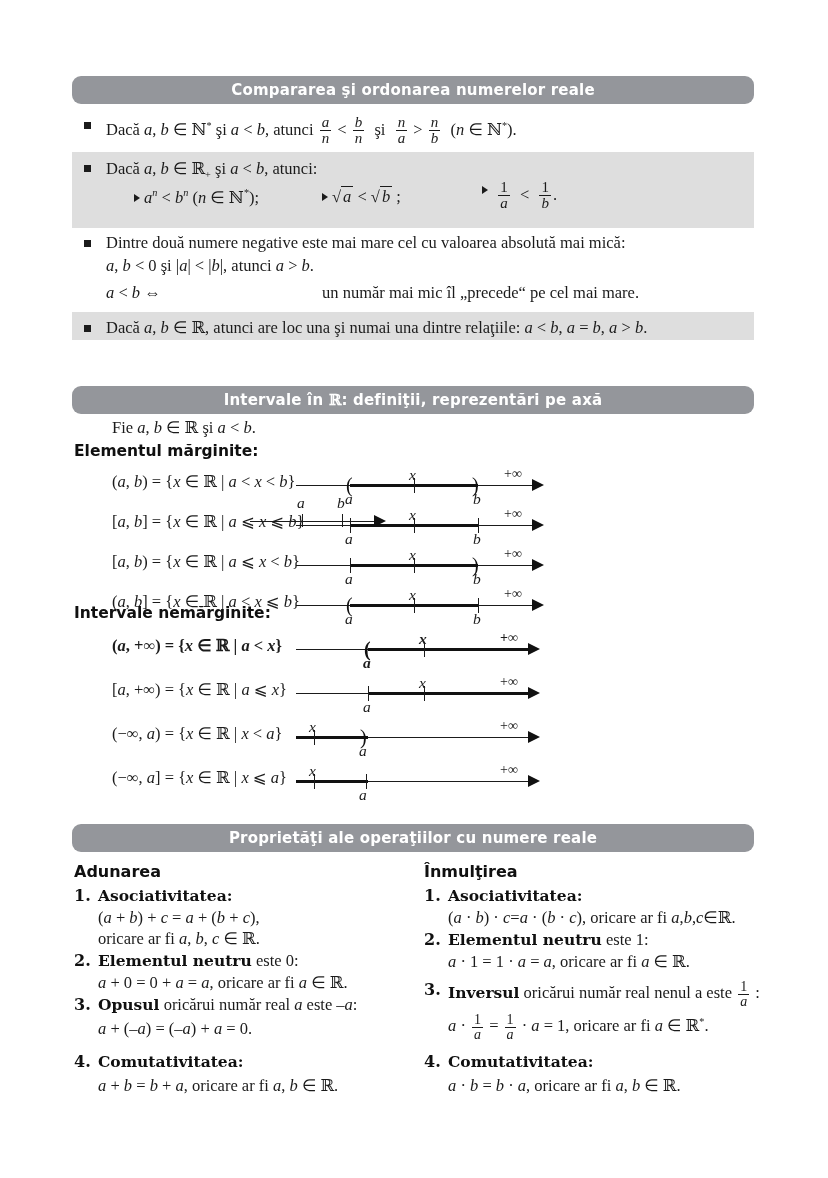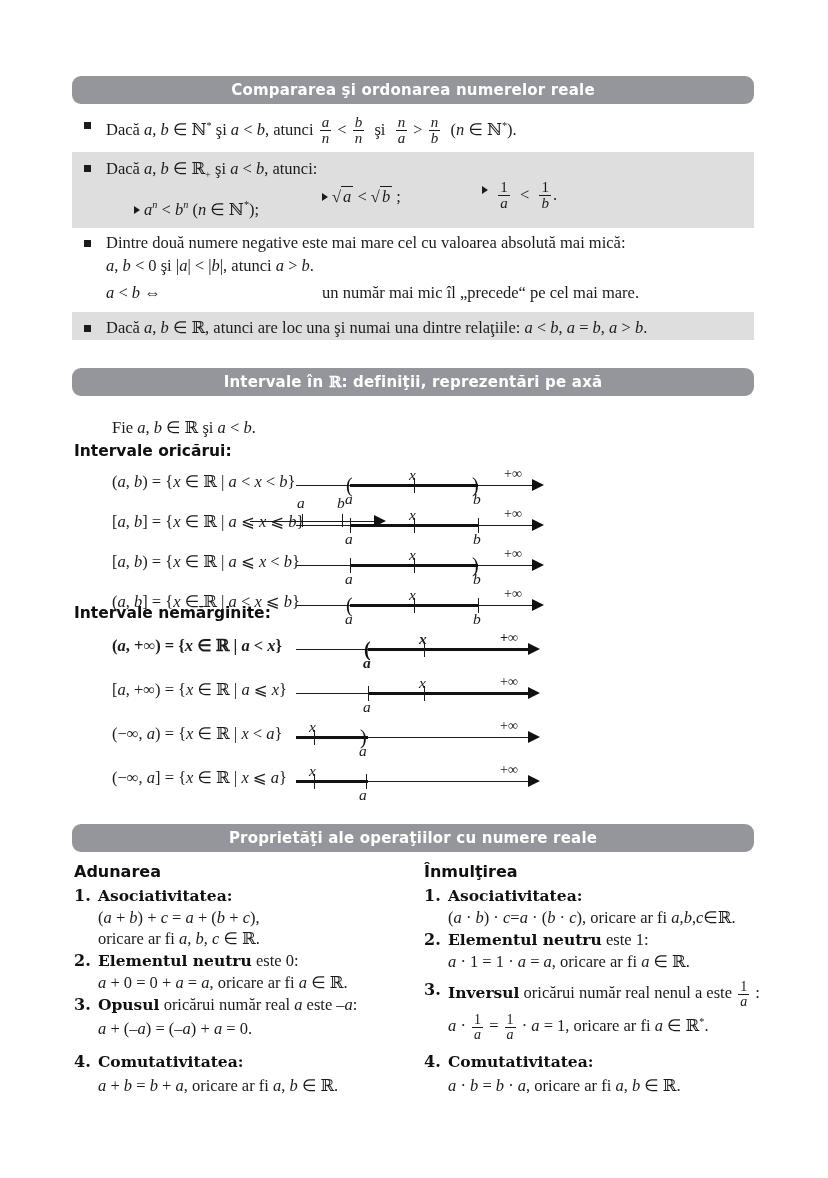--- a/index.html
+++ b/index.html
@@ -119,21 +119,21 @@
       &nbsp;(<span class="it">n</span> ∈ <span class="bbR">ℕ</span><span class="sup">*</span>).
     </div>
   </div>
 
   <div class="row shaded" style="top:152px;height:76px;">
     <span class="bullet" style="top:13px;"></span>
     <div class="rowtxt m" style="top:7px;">
       Dacă <span class="it">a</span>, <span class="it">b</span> ∈ <span class="bbR">ℝ</span><span class="sub">+</span>
       şi <span class="it">a</span> &lt; <span class="it">b</span>, atunci:
     </div>
-    <div class="m" style="position:absolute;left:62px;top:47px;">
+    <div class="m" style="position:absolute;left:62px;top:35px;">
       <span class="tri"></span><span class="it">a</span><span class="sup it">n</span> &lt; <span class="it">b</span><span class="sup it">n</span> (<span class="it">n</span> ∈ <span class="bbR">ℕ</span><span class="sup">*</span>);
     </div>
     <div class="m" style="position:absolute;left:250px;top:35px;">
       <span class="tri"></span>√<span class="rbar it" style="border-top:1.2px solid #1b1b1b;padding:0 2px;">a</span> &lt; √<span class="rbar it" style="border-top:1.2px solid #1b1b1b;padding:0 2px;">b</span> ;
     </div>
     <div class="m" style="position:absolute;left:410px;top:28px;">
       <span class="tri" style="vertical-align:6px;"></span>
       <span class="frac"><span>1</span><span class="den it">a</span></span>
       &nbsp;&lt;&nbsp;
       <span class="frac"><span>1</span><span class="den it">b</span></span>.
@@ -162,29 +162,29 @@
   </div>
 
   <div class="row shaded" style="top:312px;height:28px;">
     <span class="bullet" style="top:13px;"></span>
     <div class="rowtxt m" style="top:6px;">
       Dacă <span class="it">a</span>, <span class="it">b</span> ∈ <span class="bbR">ℝ</span>, atunci are loc una şi numai una dintre relaţiile:
       <span class="it">a</span> &lt; <span class="it">b</span>, <span class="it">a</span> = <span class="it">b</span>, <span class="it">a</span> &gt; <span class="it">b</span>.
     </div>
   </div>
 
-  <div class="bar" style="top:368px;">
+  <div class="bar" style="top:386px;">
     <span class="bar-txt"><span>Intervale în </span><span class="bb">ℝ</span><span>: definiţii, reprezentări pe axă</span></span>
   </div>
 
   <div class="m" style="position:absolute;left:112px;top:418px;">
     Fie <span class="it">a</span>, <span class="it">b</span> ∈ <span class="bbR">ℝ</span> şi <span class="it">a</span> &lt; <span class="it">b</span>.
   </div>
 
-  <div class="hd" style="left:74px;top:442px;">Intervale oricărui:</div>
+  <div class="hd" style="left:74px;top:442px;">Elementul mărginite:</div>
 
   <div class="ivrow" style="top:466px;">
     <span class="ivlabel m">
       (<span class="it">a</span>, <span class="it">b</span>) = {<span class="it">x</span> ∈ <span class="bbR">ℝ</span> <span style="font-size:17px;">|</span> <span class="it">a</span> &lt; <span class="it">x</span> &lt; <span class="it">b</span>}
     </span>
     <div class="diag" style="left:296px;top:0;width:250px;">
       <span class="axis" style="left:0;width:240px;"></span>
       <span class="arrowhead" style="left:236px;"></span>
       <span class="thick" style="left:54px;width:128px;"></span>
       <span class="brk" style="left:50px;">(</span>

